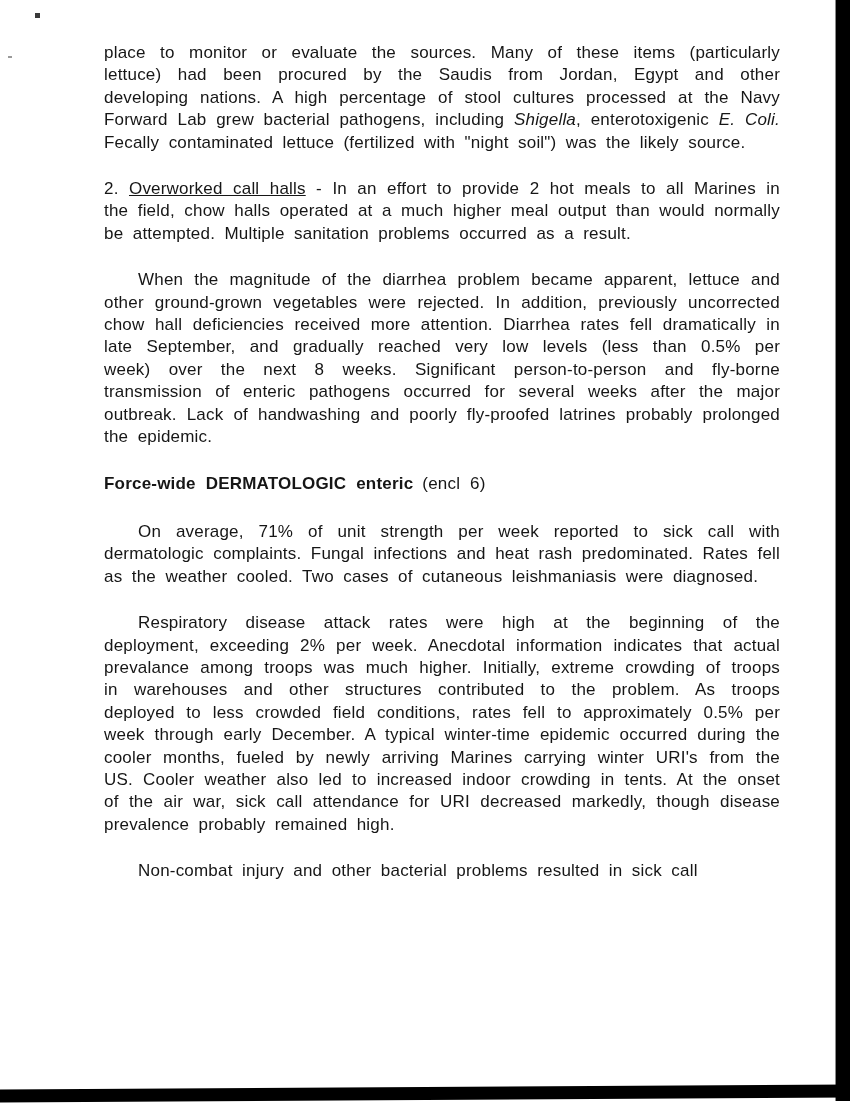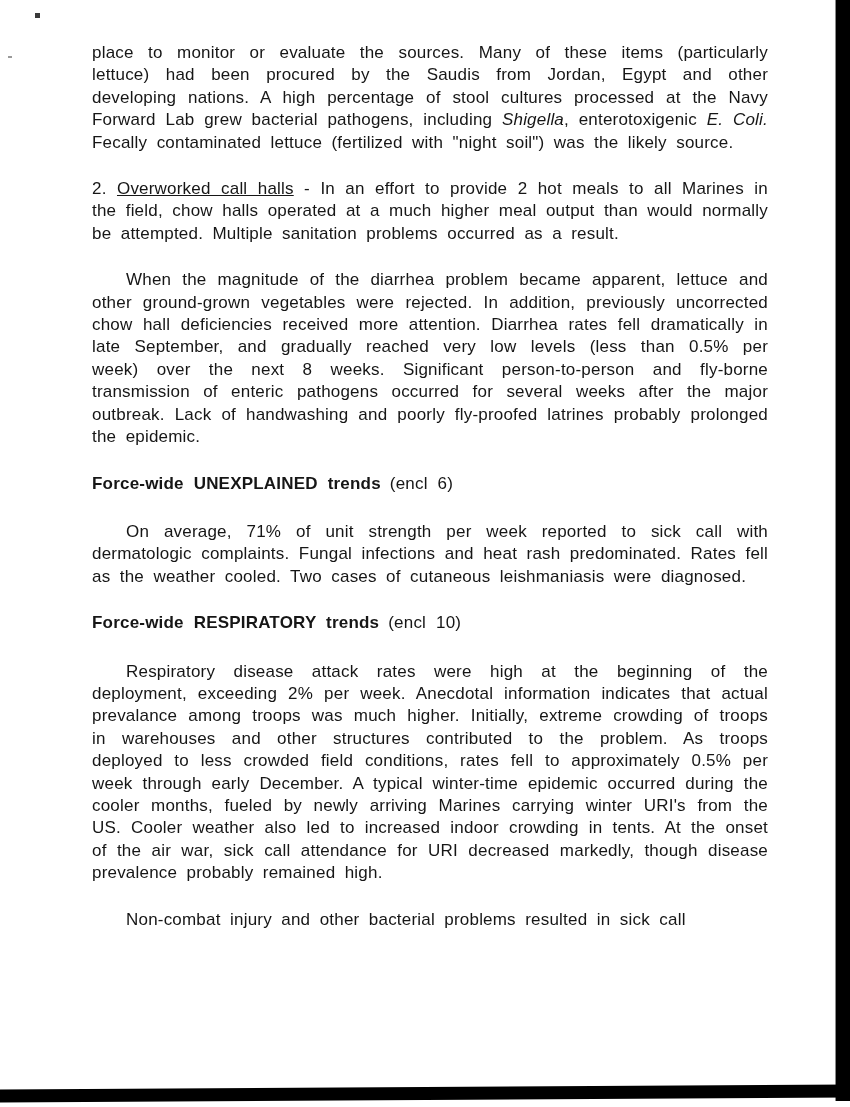--- a/index.html
+++ b/index.html
@@ -10,21 +10,21 @@
     width: 850px;
     height: 1107px;
     position: relative;
     overflow: hidden;
     background: #ffffff;
     font-family: "Liberation Sans", "DejaVu Sans", sans-serif;
     color: #161616;
   }
   .page-content {
     position: absolute;
-    left: 92px;
+    left: 104px;
     top: 42px;
     width: 676px;
   }
   .page-content p {
     margin: 0 0 24px 0;
     text-align: justify;
     font-size: 17px;
     line-height: 22.4px;
     word-spacing: 4.5px;
     letter-spacing: 0.2px;
@@ -90,25 +90,24 @@
 <div class="speck-2"></div>
 
 <main class="page-content">
 
   <p><span>place to monitor or evaluate the sources.  Many of these items (particularly lettuce) had been procured by the Saudis from Jordan, Egypt and other developing nations.  A high percentage of stool cultures processed at the Navy Forward Lab grew bacterial pathogens, including </span><span class="italic">Shigella</span><span>, enterotoxigenic </span><span class="italic">E. Coli.</span><span> Fecally contaminated lettuce (fertilized with "night soil") was the likely source.</span></p>
 
   <p><span>2. </span><span class="underline">Overworked call halls</span><span> - In an effort to provide 2 hot meals to all Marines in the field, chow halls operated at a much higher meal output than would normally be attempted.  Multiple sanitation problems occurred as a result.</span></p>
 
   <p class="indent">When the magnitude of the diarrhea problem became apparent, lettuce and other ground-grown vegetables were rejected.  In addition, previously uncorrected chow hall deficiencies received more attention.  Diarrhea rates fell dramatically in late September, and gradually reached very low levels (less than 0.5% per week) over the next 8 weeks.  Significant person-to-person and fly-borne transmission of enteric pathogens occurred for several weeks after the major outbreak.  Lack of handwashing and poorly fly-proofed latrines probably prolonged the epidemic.</p>
 
-  <h2><span>Force-wide UNEXPLAINED trends</span><span class="encl">(encl 6)</span></h2>
+  <h2><span>Force-wide DERMATOLOGIC enteric</span><span class="encl">(encl 6)</span></h2>
 
   <p class="indent">On average, 71% of unit strength per week reported to sick call with dermatologic complaints.  Fungal infections and heat rash predominated.  Rates fell as the weather cooled.  Two cases of cutaneous leishmaniasis were diagnosed.</p>
 
-  <h2><span>Force-wide RESPIRATORY trends</span><span class="encl">(encl 10)</span></h2>
 
   <p class="indent">Respiratory disease attack rates were high at the beginning of the deployment, exceeding 2% per week.  Anecdotal information indicates that actual prevalance among troops was much higher.  Initially, extreme crowding of troops in warehouses and other structures contributed to the problem.  As troops deployed to less crowded field conditions, rates fell to approximately 0.5% per week through early December.  A typical winter-time epidemic occurred during the cooler months, fueled by newly arriving Marines carrying winter URI's from the US.  Cooler weather also led to increased indoor crowding in tents.  At the onset of the air war, sick call attendance for URI decreased markedly, though disease prevalence probably remained high.</p>
 
 
   <p class="indent">Non-combat injury and other bacterial problems resulted in sick call</p>
 
 </main>
 
 <div class="scan-bar-right"></div>
 <div class="scan-bar-bottom"></div>

